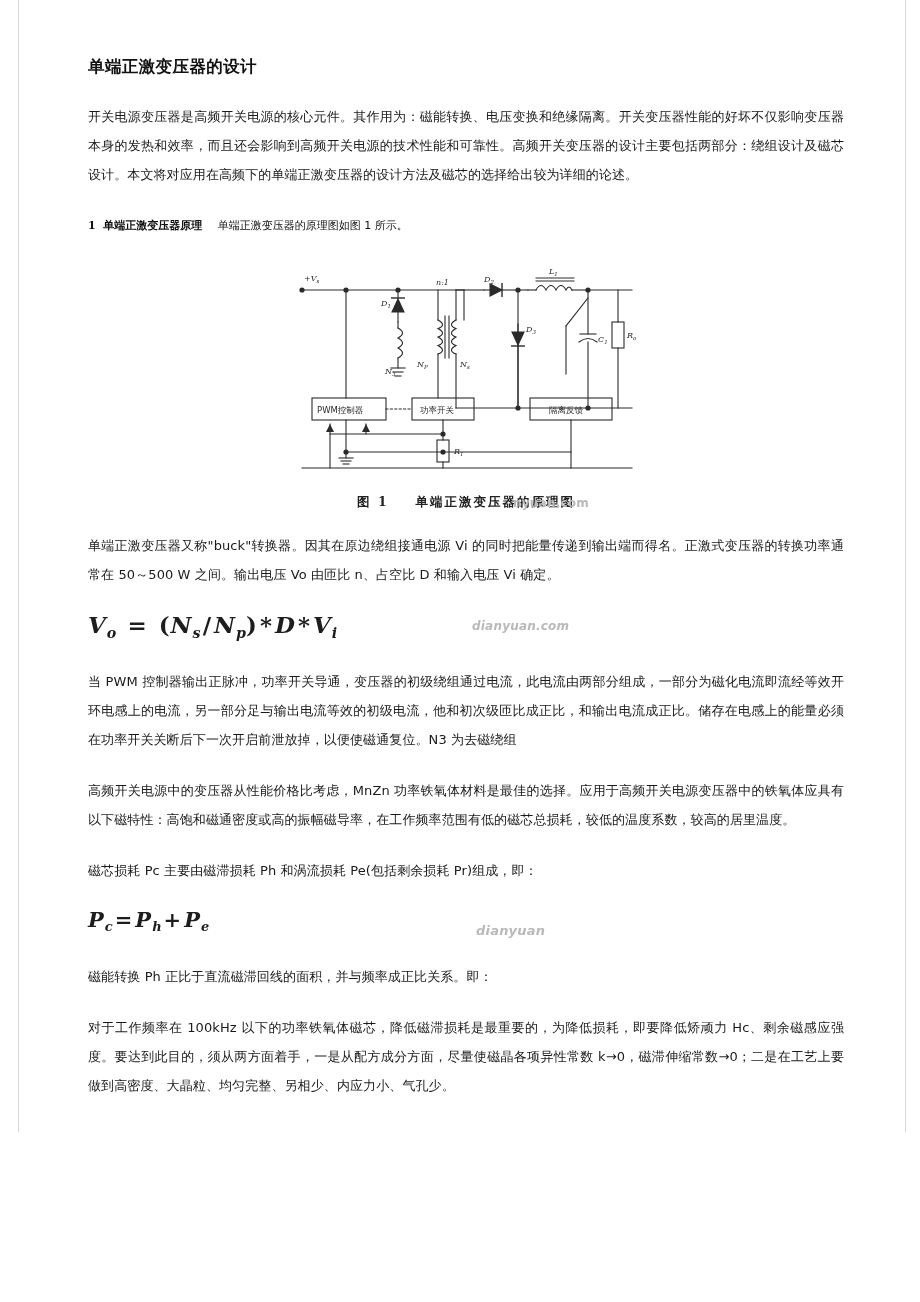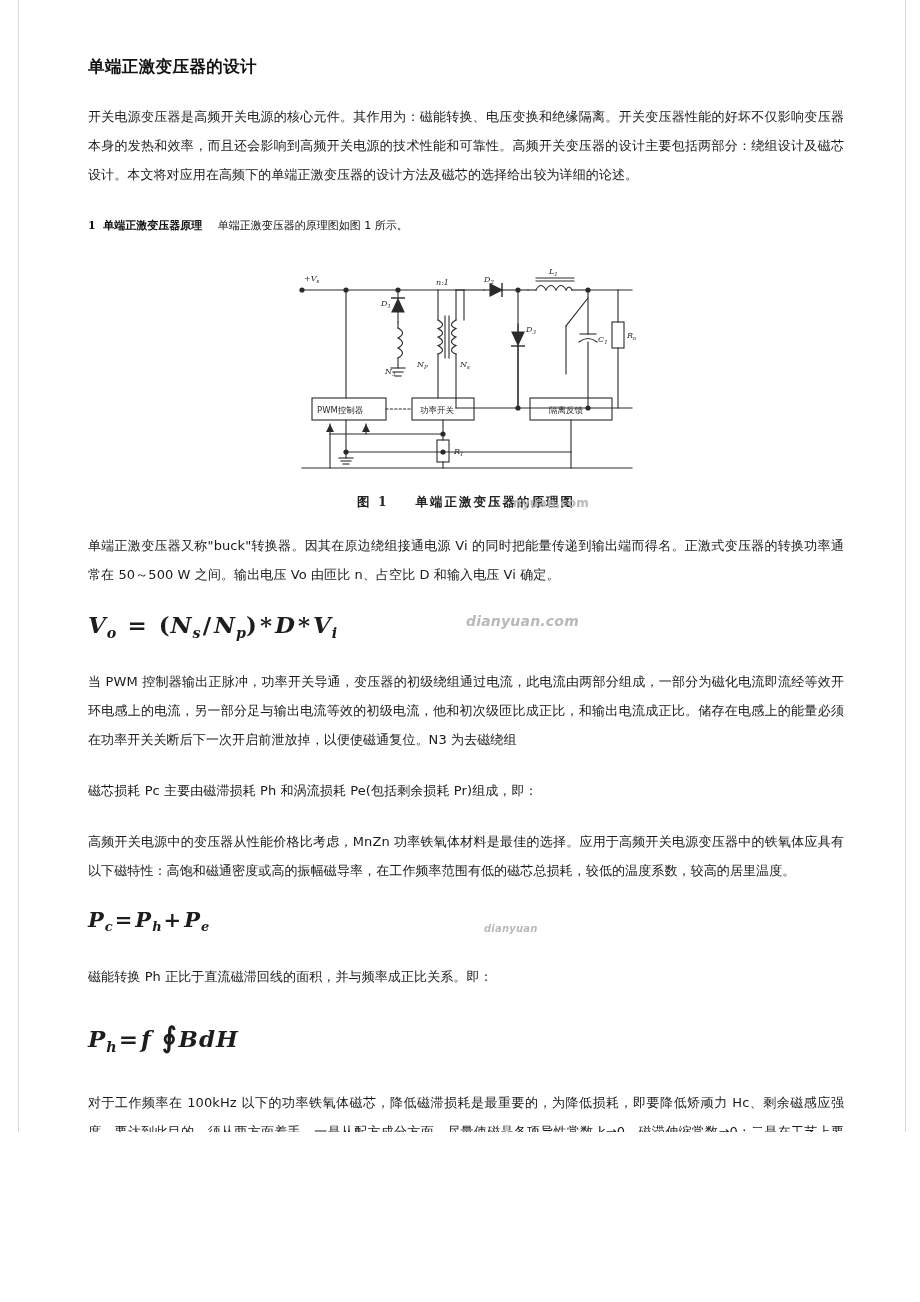--- a/index.html
+++ b/index.html
@@ -130,22 +130,22 @@
     letter-spacing: 0;
   }
   .formula .op {
     font-style: normal;
     padding: 0 2px;
   }
   .formula .paren { font-style: normal; }
   .formula-1 { font-size: 23px; margin-top: 22px; margin-bottom: 26px; }
   .formula-2 { font-size: 21px; margin-top: 22px; margin-bottom: 28px; }
   .formula-3 { font-size: 23px; margin-top: 30px; margin-bottom: 34px; }
-  .wm-f1 { left: 50%; top: 2px; font-size: 14px; }
-  .wm-f2 { left: 50%; margin-left: 18px; top: 16px; font-size: 10px; }
+  .wm-f1 { left: 50%; margin-left: 6px; top: 8px; font-size: 12px; }
+  .wm-f2 { left: 50%; margin-left: 10px; top: 16px; font-size: 13px; }
   .integral {
     font-style: normal;
     font-size: 1.22em;
     padding: 0 1px;
   }
 </style>
 </head>
 <body>
 
 <div class="page">
@@ -322,31 +322,28 @@
     <div class="formula formula-1">
       <span>V</span><span class="sub">o</span>
       <span class="op">=</span>
       <span class="paren">(</span><span>N</span><span class="sub">s</span><span class="op">/</span><span>N</span><span class="sub">p</span><span class="paren">)</span><span class="op">*</span><span>D</span><span class="op">*</span><span>V</span><span class="sub">i</span>
       <span class="watermark wm-f1">dianyuan.com</span>
     </div>
 
     <p class="para">当 PWM 控制器输出正脉冲，功率开关导通，变压器的初级绕组通过电流，此电流由两部分组成，一部分为磁化电流即流经等效开环电感上的电流，另一部分足与输出电流等效的初级电流，他和初次级匝比成正比，和输出电流成正比。储存在电感上的能量必须在功率开关关断后下一次开启前泄放掉，以便使磁通复位。N3 为去磁绕组</p>
 
 
+    <p class="para">高频开关电源中的变压器从性能价格比考虑，MnZn 功率铁氧体材料是最佳的选择。应用于高频开关电源变压器中的铁氧体应具有以下磁特性：高饱和磁通密度或高的振幅磁导率，在工作频率范围有低的磁芯总损耗，较低的温度系数，较高的居里温度。</p>
+
     <p class="para">磁芯损耗 Pc 主要由磁滞损耗 Ph 和涡流损耗 Pe(包括剩余损耗 Pr)组成，即：</p>
-
-    <p class="para">高频开关电源中的变压器从性能价格比考虑，MnZn 功率铁氧体材料是最佳的选择。应用于高频开关电源变压器中的铁氧体应具有以下磁特性：高饱和磁通密度或高的振幅磁导率，在工作频率范围有低的磁芯总损耗，较低的温度系数，较高的居里温度。</p>
 
     <div class="formula formula-2">
       <span>P</span><span class="sub">c</span><span class="op">=</span><span>P</span><span class="sub">h</span><span class="op">+</span><span>P</span><span class="sub">e</span>
       <span class="watermark wm-f2">dianyuan</span>
     </div>
 
     <p class="para">磁能转换 Ph 正比于直流磁滞回线的面积，并与频率成正比关系。即：</p>
 
-    <div class="formula formula-3">
-      <span>P</span><span class="sub">h</span><span class="op">=</span><span>f</span><span>&nbsp;</span><span class="integral">∮</span><span>BdH</span>
-    </div>
 
     <p class="para">对于工作频率在 100kHz 以下的功率铁氧体磁芯，降低磁滞损耗是最重要的，为降低损耗，即要降低矫顽力 Hc、剩余磁感应强度。要达到此目的，须从两方面着手，一是从配方成分方面，尽量使磁晶各项异性常数 k→0，磁滞伸缩常数→0；二是在工艺上要做到高密度、大晶粒、均匀完整、另相少、内应力小、气孔少。</p>
 
   </div>
 </div>
 
 </body></html>

